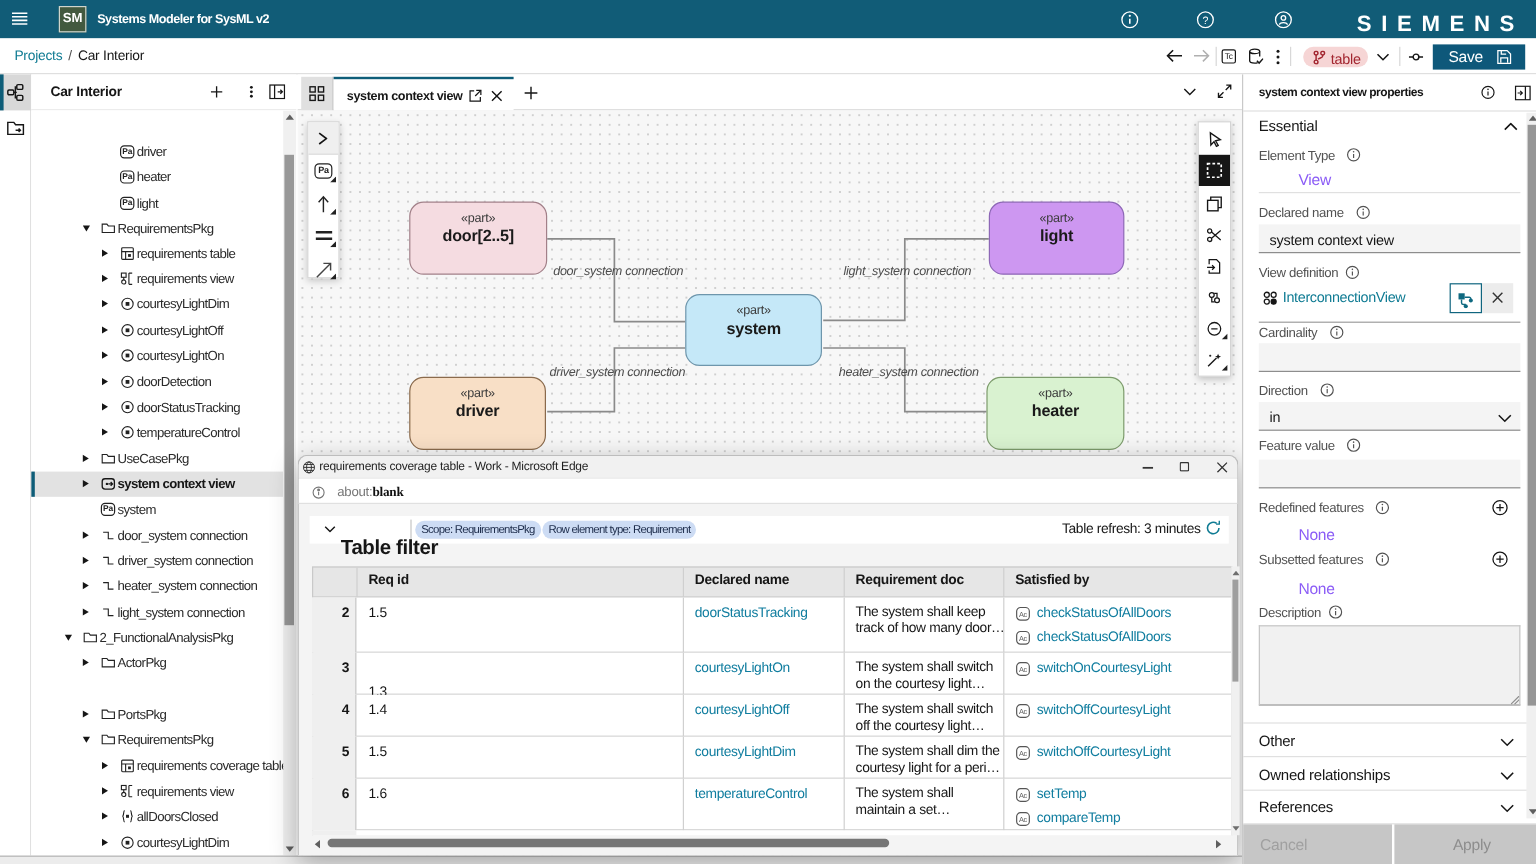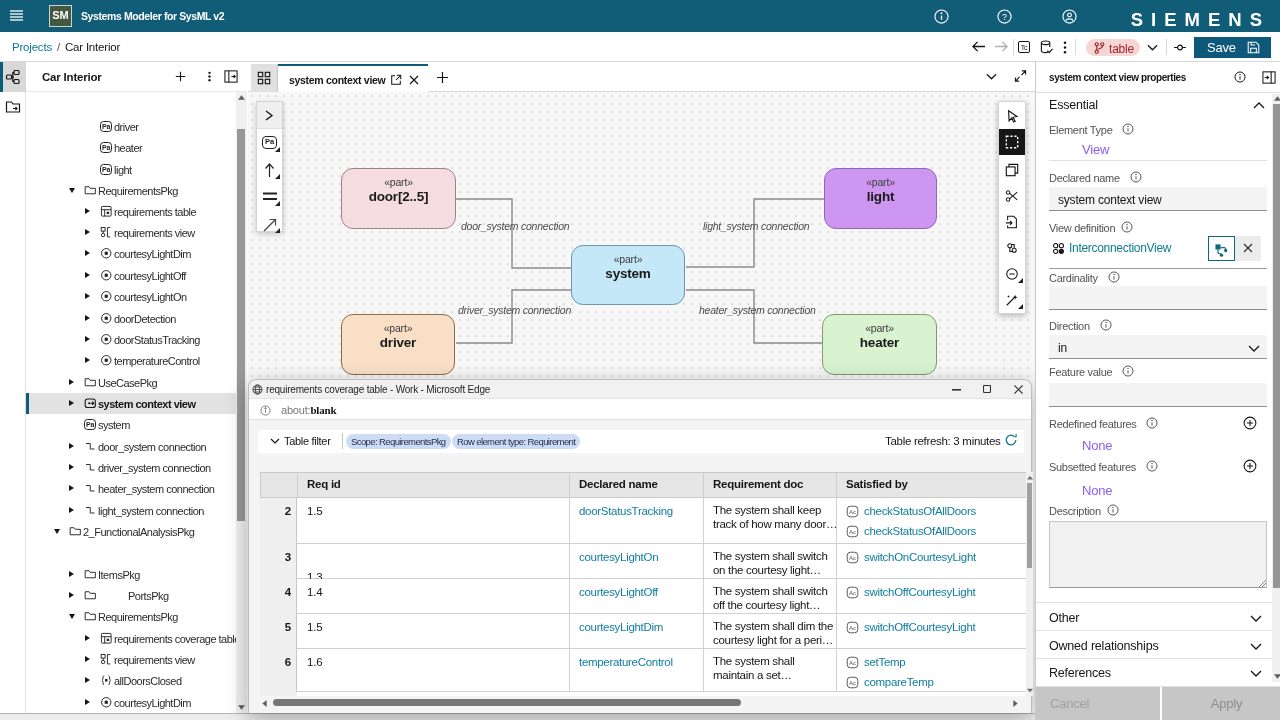--- a/index.html
+++ b/index.html
@@ -288,33 +288,33 @@
         </svg>
         <span class="lbl" style="left:72px;">light_system connection</span>
       </div>
 <div class="trow" style="top:429px;">
         <span class="arrd" style="left:28px;"></span>
         <svg class="ticon" style="left:43px;" viewBox="0 0 16 16" fill="none" stroke="#222" stroke-width="1.2">
           <path d="M1.5 3.5 h5 l1.5 2 h6.5 v7 h-13 z"></path>
         </svg>
         <span class="lbl" style="left:57px;">2_FunctionalAnalysisPkg</span>
       </div>
-<div class="trow" style="top:472px;">
+<div class="trow" style="top:450px;">
         <span class="arr" style="left:43px;"></span>
         <svg class="ticon" style="left:58px;" viewBox="0 0 16 16" fill="none" stroke="#222" stroke-width="1.2">
           <path d="M1.5 3.5 h5 l1.5 2 h6.5 v7 h-13 z"></path>
         </svg>
-        <span class="lbl" style="left:72px;">ItemsPkg</span>
+        <span class="lbl" style="left:72px;">ActorPkg</span>
       </div>
 <div class="trow" style="top:493px;">
         <span class="arr" style="left:43px;"></span>
         <svg class="ticon" style="left:58px;" viewBox="0 0 16 16" fill="none" stroke="#222" stroke-width="1.2">
           <path d="M1.5 3.5 h5 l1.5 2 h6.5 v7 h-13 z"></path>
         </svg>
-        <span class="lbl" style="left:72px;margin-left:30px;">PortsPkg</span>
+        <span class="lbl" style="left:72px;">PortsPkg</span>
       </div>
 <div class="trow" style="top:514px;">
         <span class="arrd" style="left:43px;"></span>
         <svg class="ticon" style="left:58px;" viewBox="0 0 16 16" fill="none" stroke="#222" stroke-width="1.2">
           <path d="M1.5 3.5 h5 l1.5 2 h6.5 v7 h-13 z"></path>
         </svg>
         <span class="lbl" style="left:72px;">RequirementsPkg</span>
       </div>
 <div class="trow" style="top:536px;">
         <span class="arr" style="left:59px;"></span>
@@ -537,21 +537,21 @@
           <circle cx="6" cy="6" r="5"></circle>
           <line x1="6" y1="5.5" x2="6" y2="8.5"></line>
           <circle cx="6" cy="3.6" r="0.8" fill="#757575"></circle>
         </svg>
       <div class="t">about:<b>blank</b></div>
     </div>
     <div id="filterbar">
       <svg class="abs" style="left:12px; top:8px;" width="10" height="6" viewBox="0 0 10 6">
           <path d="M1 1 L5 5 L9 1" fill="none" stroke="#161616" stroke-width="1.2"></path>
         </svg>
-      <div class="abs" style="left:26px; top:5px; font-size:11px; letter-spacing:-0.3px; font-weight:normal; color:#161616;">Table filter</div>
+      <div class="abs" style="left:26px; top:17px; font-size:17px; letter-spacing:-0.3px; font-weight:bold; color:#161616;">Table filter</div>
       <div class="abs" style="left:84px; top:3px; width:1px; height:16px; background:#c6c6c6;"></div>
       <div class="pill" style="left:88px;">Scope: RequirementsPkg</div>
       <div class="pill" style="left:194px;text-align:center;">Row element type: Requirement</div>
       <div class="abs" style="left:627px; top:5px; font-size:11.5px; letter-spacing:-0.3px; color:#161616;">Table refresh: 3 minutes</div>
       <svg class="abs" style="left:746px; top:3px;" width="14" height="14" viewBox="0 0 16 16" fill="none" stroke="#0F7B93" stroke-width="1.5">
           <path d="M13.5 8 a5.5 5.5 0 1 1 -2.2 -4.4"></path>
           <path d="M13.8 1.2 V4.3 H10.7" stroke-width="1.3"></path>
         </svg>
     </div>
     <div id="reqtable">

